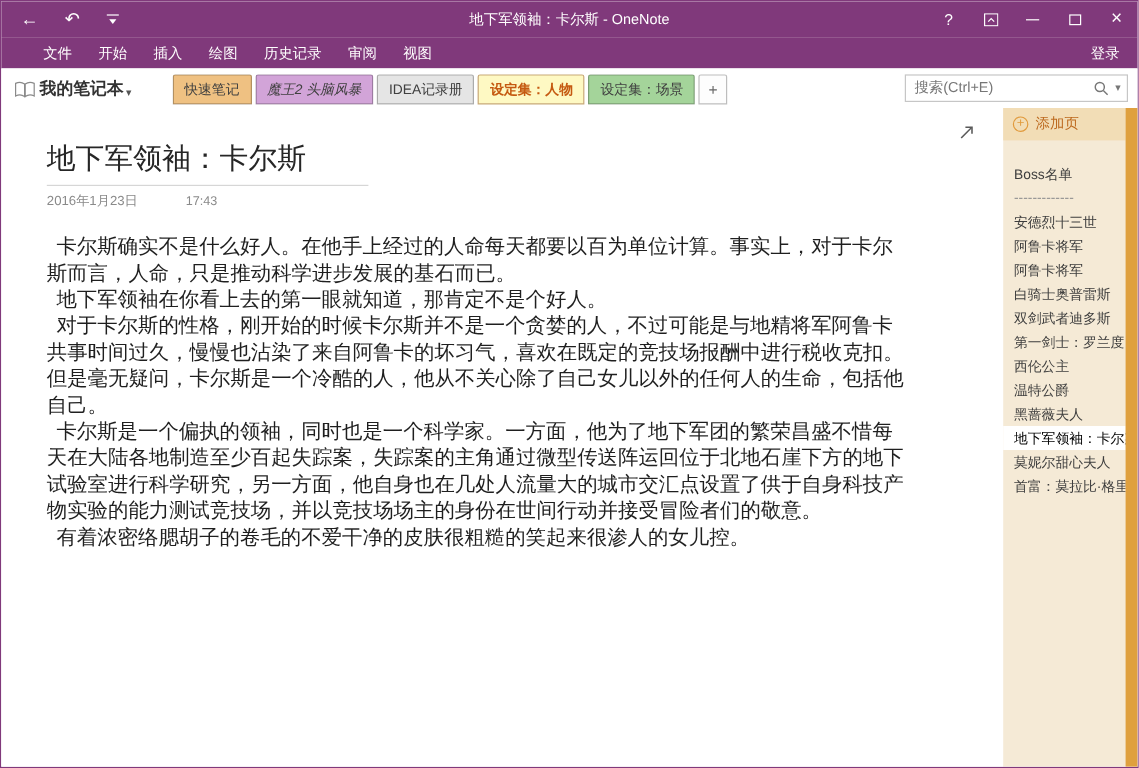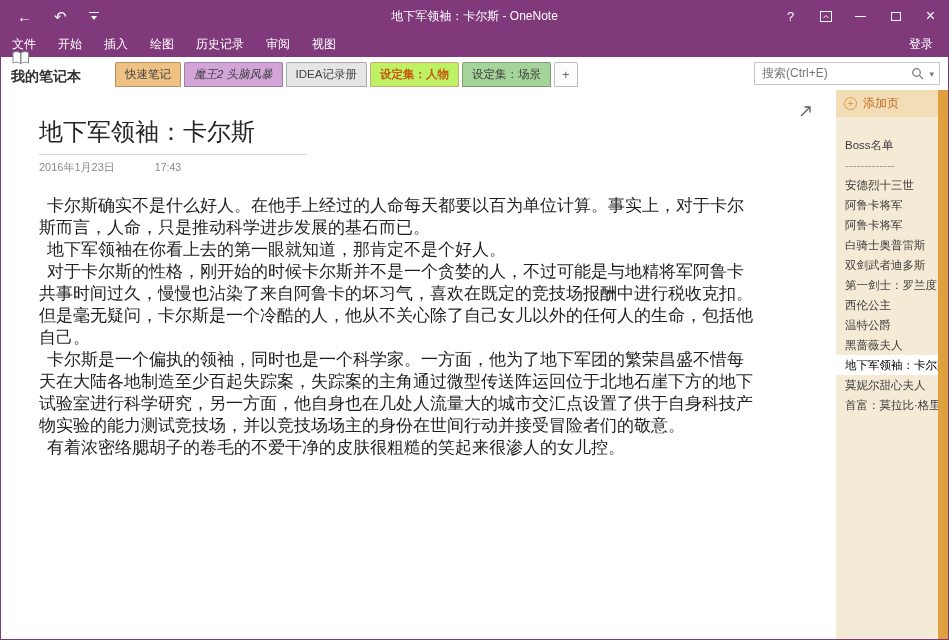--- a/index.html
+++ b/index.html
@@ -21,30 +21,30 @@
   .titlebar-title { position:absolute; left:0; right:0; text-align:center; font-size:12px; pointer-events:none; }
   .win-controls { margin-left:auto; display:flex; height:100%; z-index:2; }
   .win-btn { width:35px; height:100%; display:flex; align-items:center; justify-content:center;
              font-size:13px; cursor:pointer; }
   .min-glyph { display:inline-block; width:11px; height:1px; background:#fff; }
   .max-glyph { display:inline-block; width:10px; height:9px; border:1px solid #fff; }
   .close-glyph { font-size:16px; line-height:1; }
 
   
   .ribbon { height:26px; background:#80397b; color:#fff; display:flex; align-items:center;
-            padding-left:0; flex-shrink:0; }
+            padding-left:24px; flex-shrink:0; }
   .ribbon-tab { padding:0 11px; font-size:12px; height:100%; display:flex; align-items:center;
                 cursor:pointer; white-space:nowrap; }
   .signin { margin-left:auto; padding:0 15px; font-size:12px; cursor:pointer; }
 
   
   .navbar { height:33px; background:#fff; display:flex; align-items:flex-end; padding:0 8px 0 10px;
             flex-shrink:0; }
-  .notebook { display:flex; align-items:flex-start; gap:2px; font-size:14px; font-weight:600; color:#333;
-              cursor:pointer; align-self:center; white-space:nowrap;flex-direction:column; }
+  .notebook { display:flex; align-items:flex-end; gap:2px; font-size:14px; font-weight:600; color:#333;
+              cursor:pointer; align-self:center; white-space:nowrap; }
   .notebook .chev { font-size:9px; color:#555; }
   .sec-tabs { display:flex; gap:3px; margin-left:34px; padding-bottom:3px; }
   .sec-tab { height:25px; display:flex; align-items:center; padding:0 9px; font-size:11.5px;
              border:1px solid rgba(0,0,0,0.25); border-radius:2px 2px 0 0; cursor:pointer;
              white-space:nowrap; }
   .sec-tab.active { border-color:#c8a977; font-weight:bold; }
   .sec-tab-add { padding:0 7px; font-size:13px; }
   .search { margin-left:auto; align-self:center; width:186px; height:23px; border:1px solid #c6c6c6;
             background:#fff; display:flex; align-items:center; padding:0 5px 0 7px; cursor:text; }
   .search-text { color:#767676; font-size:12px; flex:1; white-space:nowrap; overflow:hidden; }
@@ -129,21 +129,21 @@
         <path d="M2 2.5 C4.5 1.2 7.5 1.5 9.5 3 L9.5 13.5 C7.5 12 4.5 11.7 2 13 Z" fill="#fff" stroke="#8a8a8a"></path>
         <path d="M17.5 2.5 C15 1.2 12 1.5 10 3 L10 13.5 C12 12 15 11.7 17.5 13 Z" fill="#fff" stroke="#8a8a8a"></path>
       </svg>
       <span>我的笔记本</span>
       <span class="chev">▾</span>
     </div>
     <div class="sec-tabs">
       <span class="sec-tab" style="background: rgb(239, 193, 130); color: rgb(64, 64, 64);">快速笔记</span>
       <span class="sec-tab" style="background: rgb(210, 164, 216); color: rgb(64, 64, 64); font-style: italic;">魔王2 头脑风暴</span>
       <span class="sec-tab" style="background: #e5e5e5; color: rgb(64, 64, 64);">IDEA记录册</span>
-      <span class="sec-tab active" style="background: #bef264; color: rgb(197, 90, 17);">设定集：人物</span>
+      <span class="sec-tab active" style="background: #fef9c3; color: rgb(197, 90, 17);">设定集：人物</span>
       <span class="sec-tab" style="background: rgb(164, 212, 154); color: rgb(64, 64, 64);">设定集：场景</span>
       <span class="sec-tab sec-tab-add" style="background: rgb(253, 253, 253); color: rgb(102, 102, 102);">+</span>
     </div>
     <div class="search">
       <span class="search-text">搜索(Ctrl+E)</span>
       <svg width="13" height="13" viewBox="0 0 13 13">
         <circle cx="5.5" cy="5.5" r="3.8" fill="none" stroke="#777" stroke-width="1.2"></circle>
         <line x1="8.4" y1="8.4" x2="12" y2="12" stroke="#777" stroke-width="1.2"></line>
       </svg>
       <span class="chev">▾</span>

